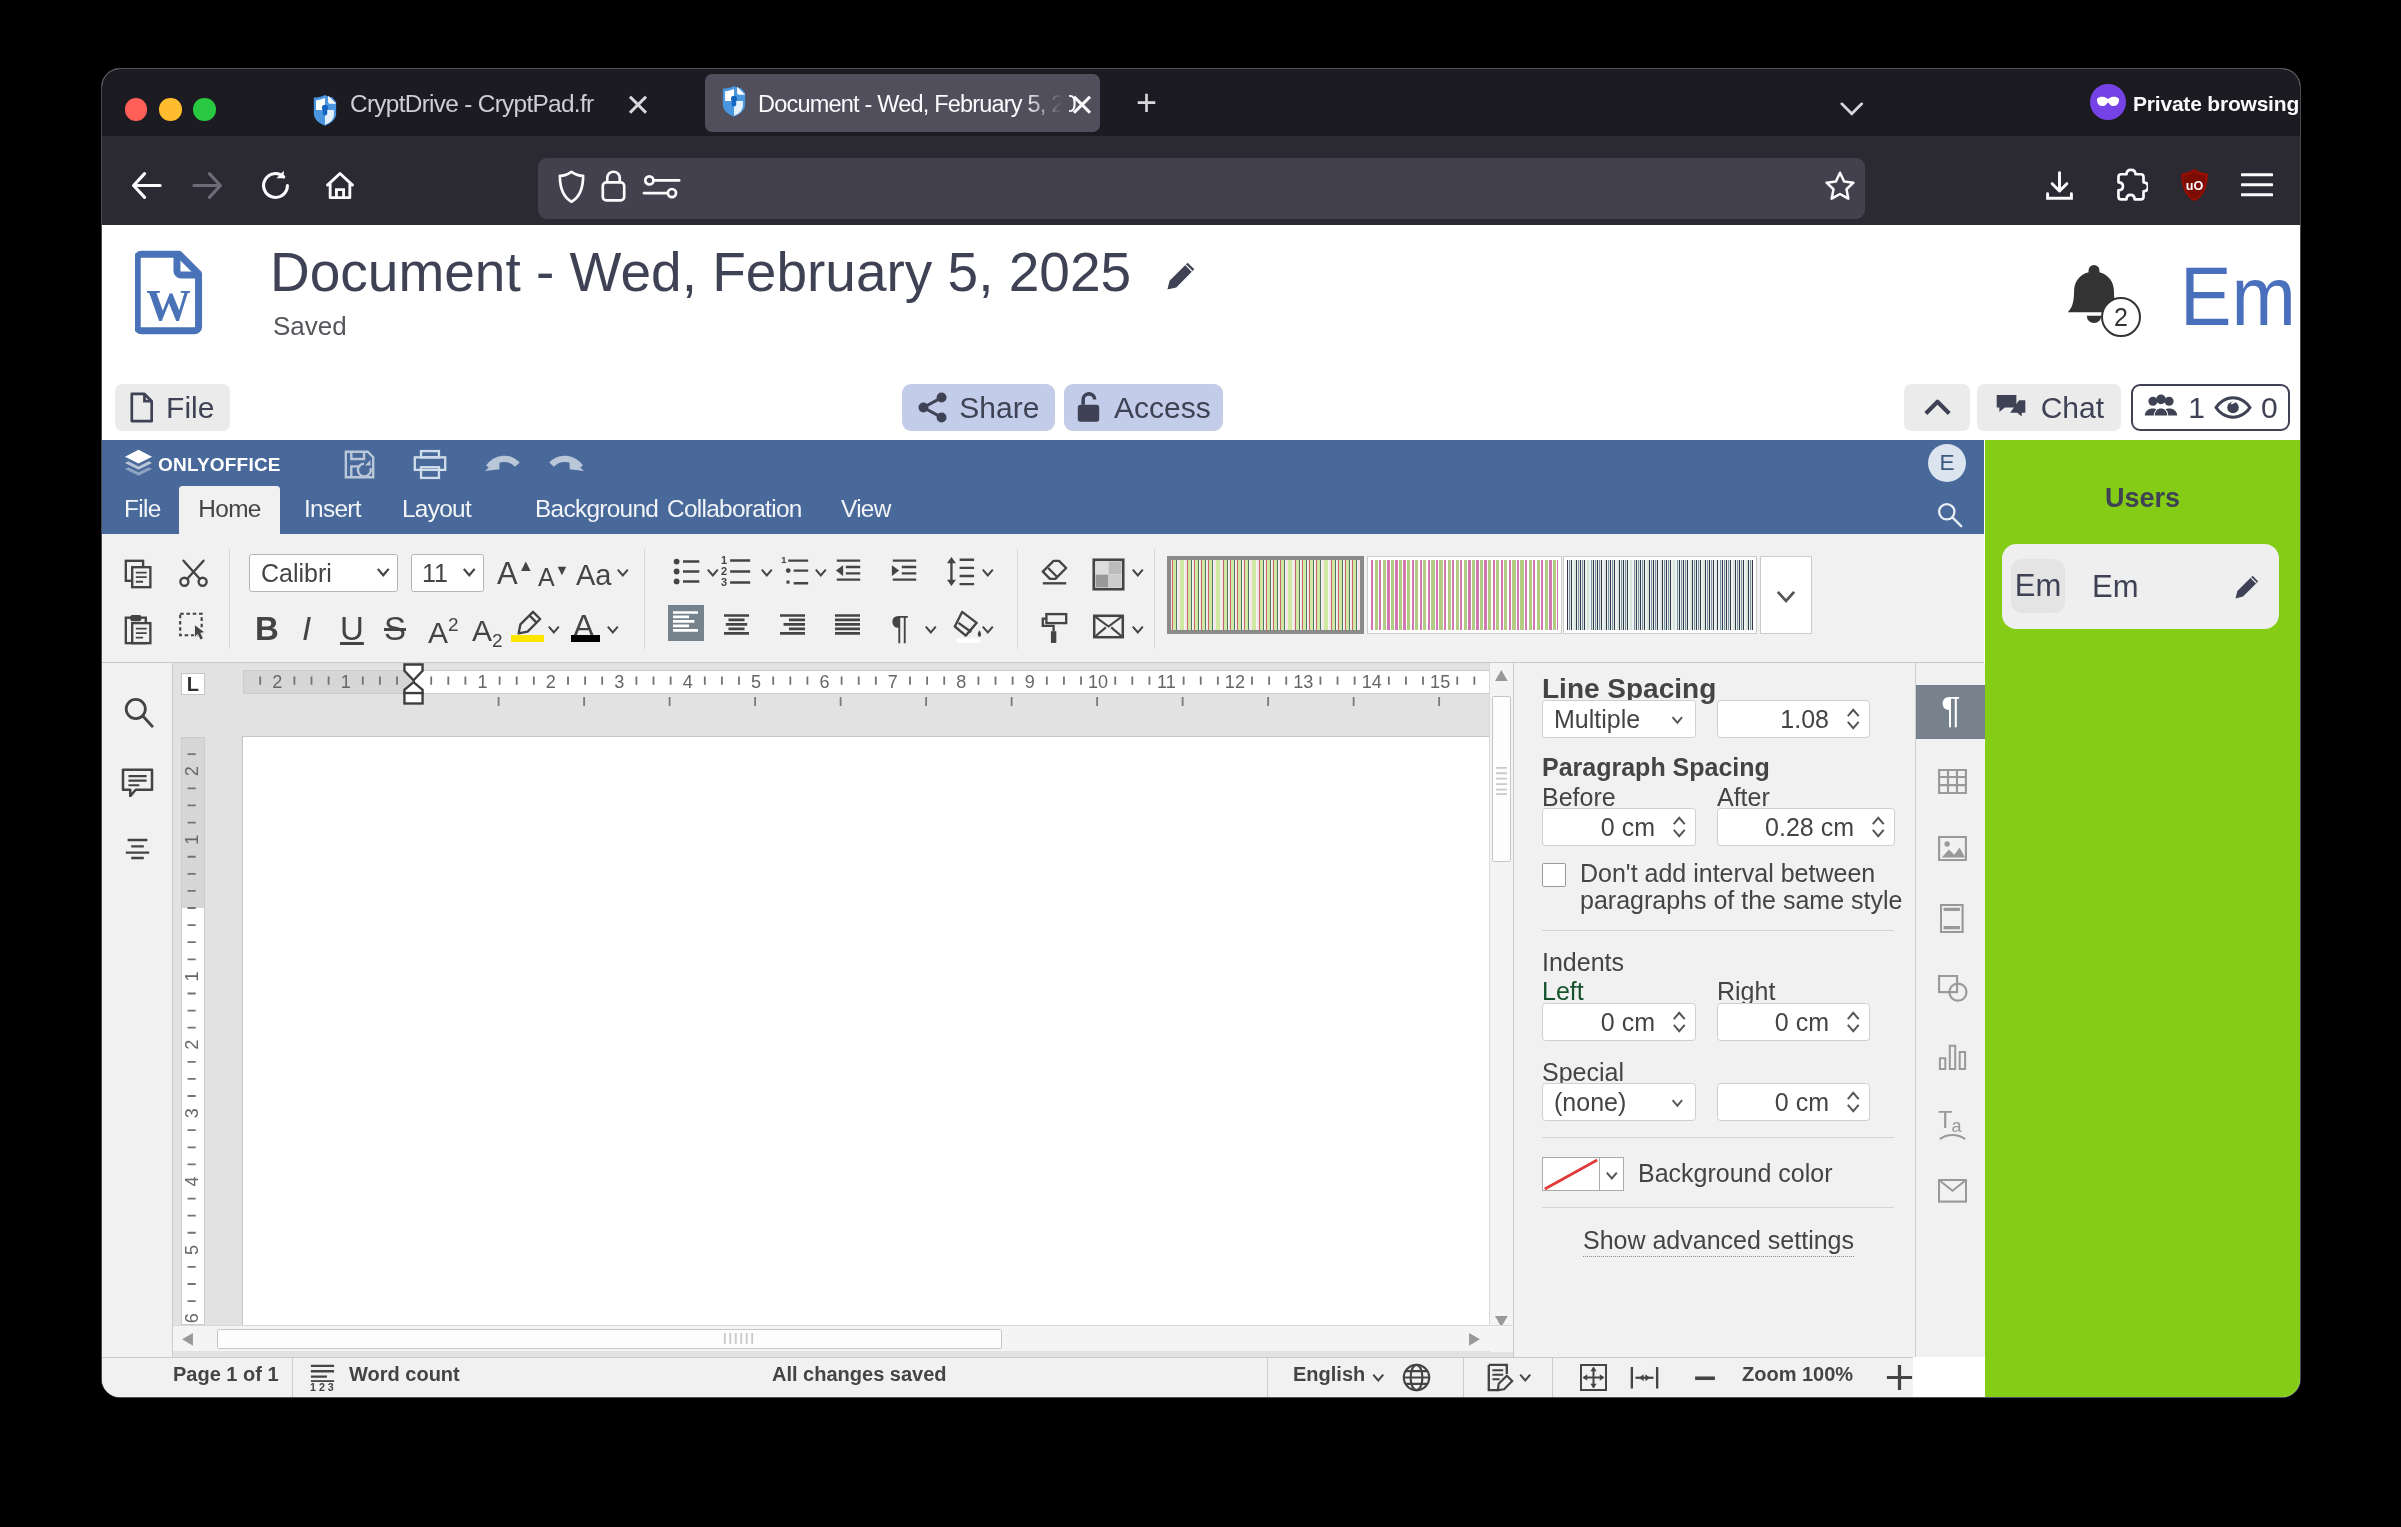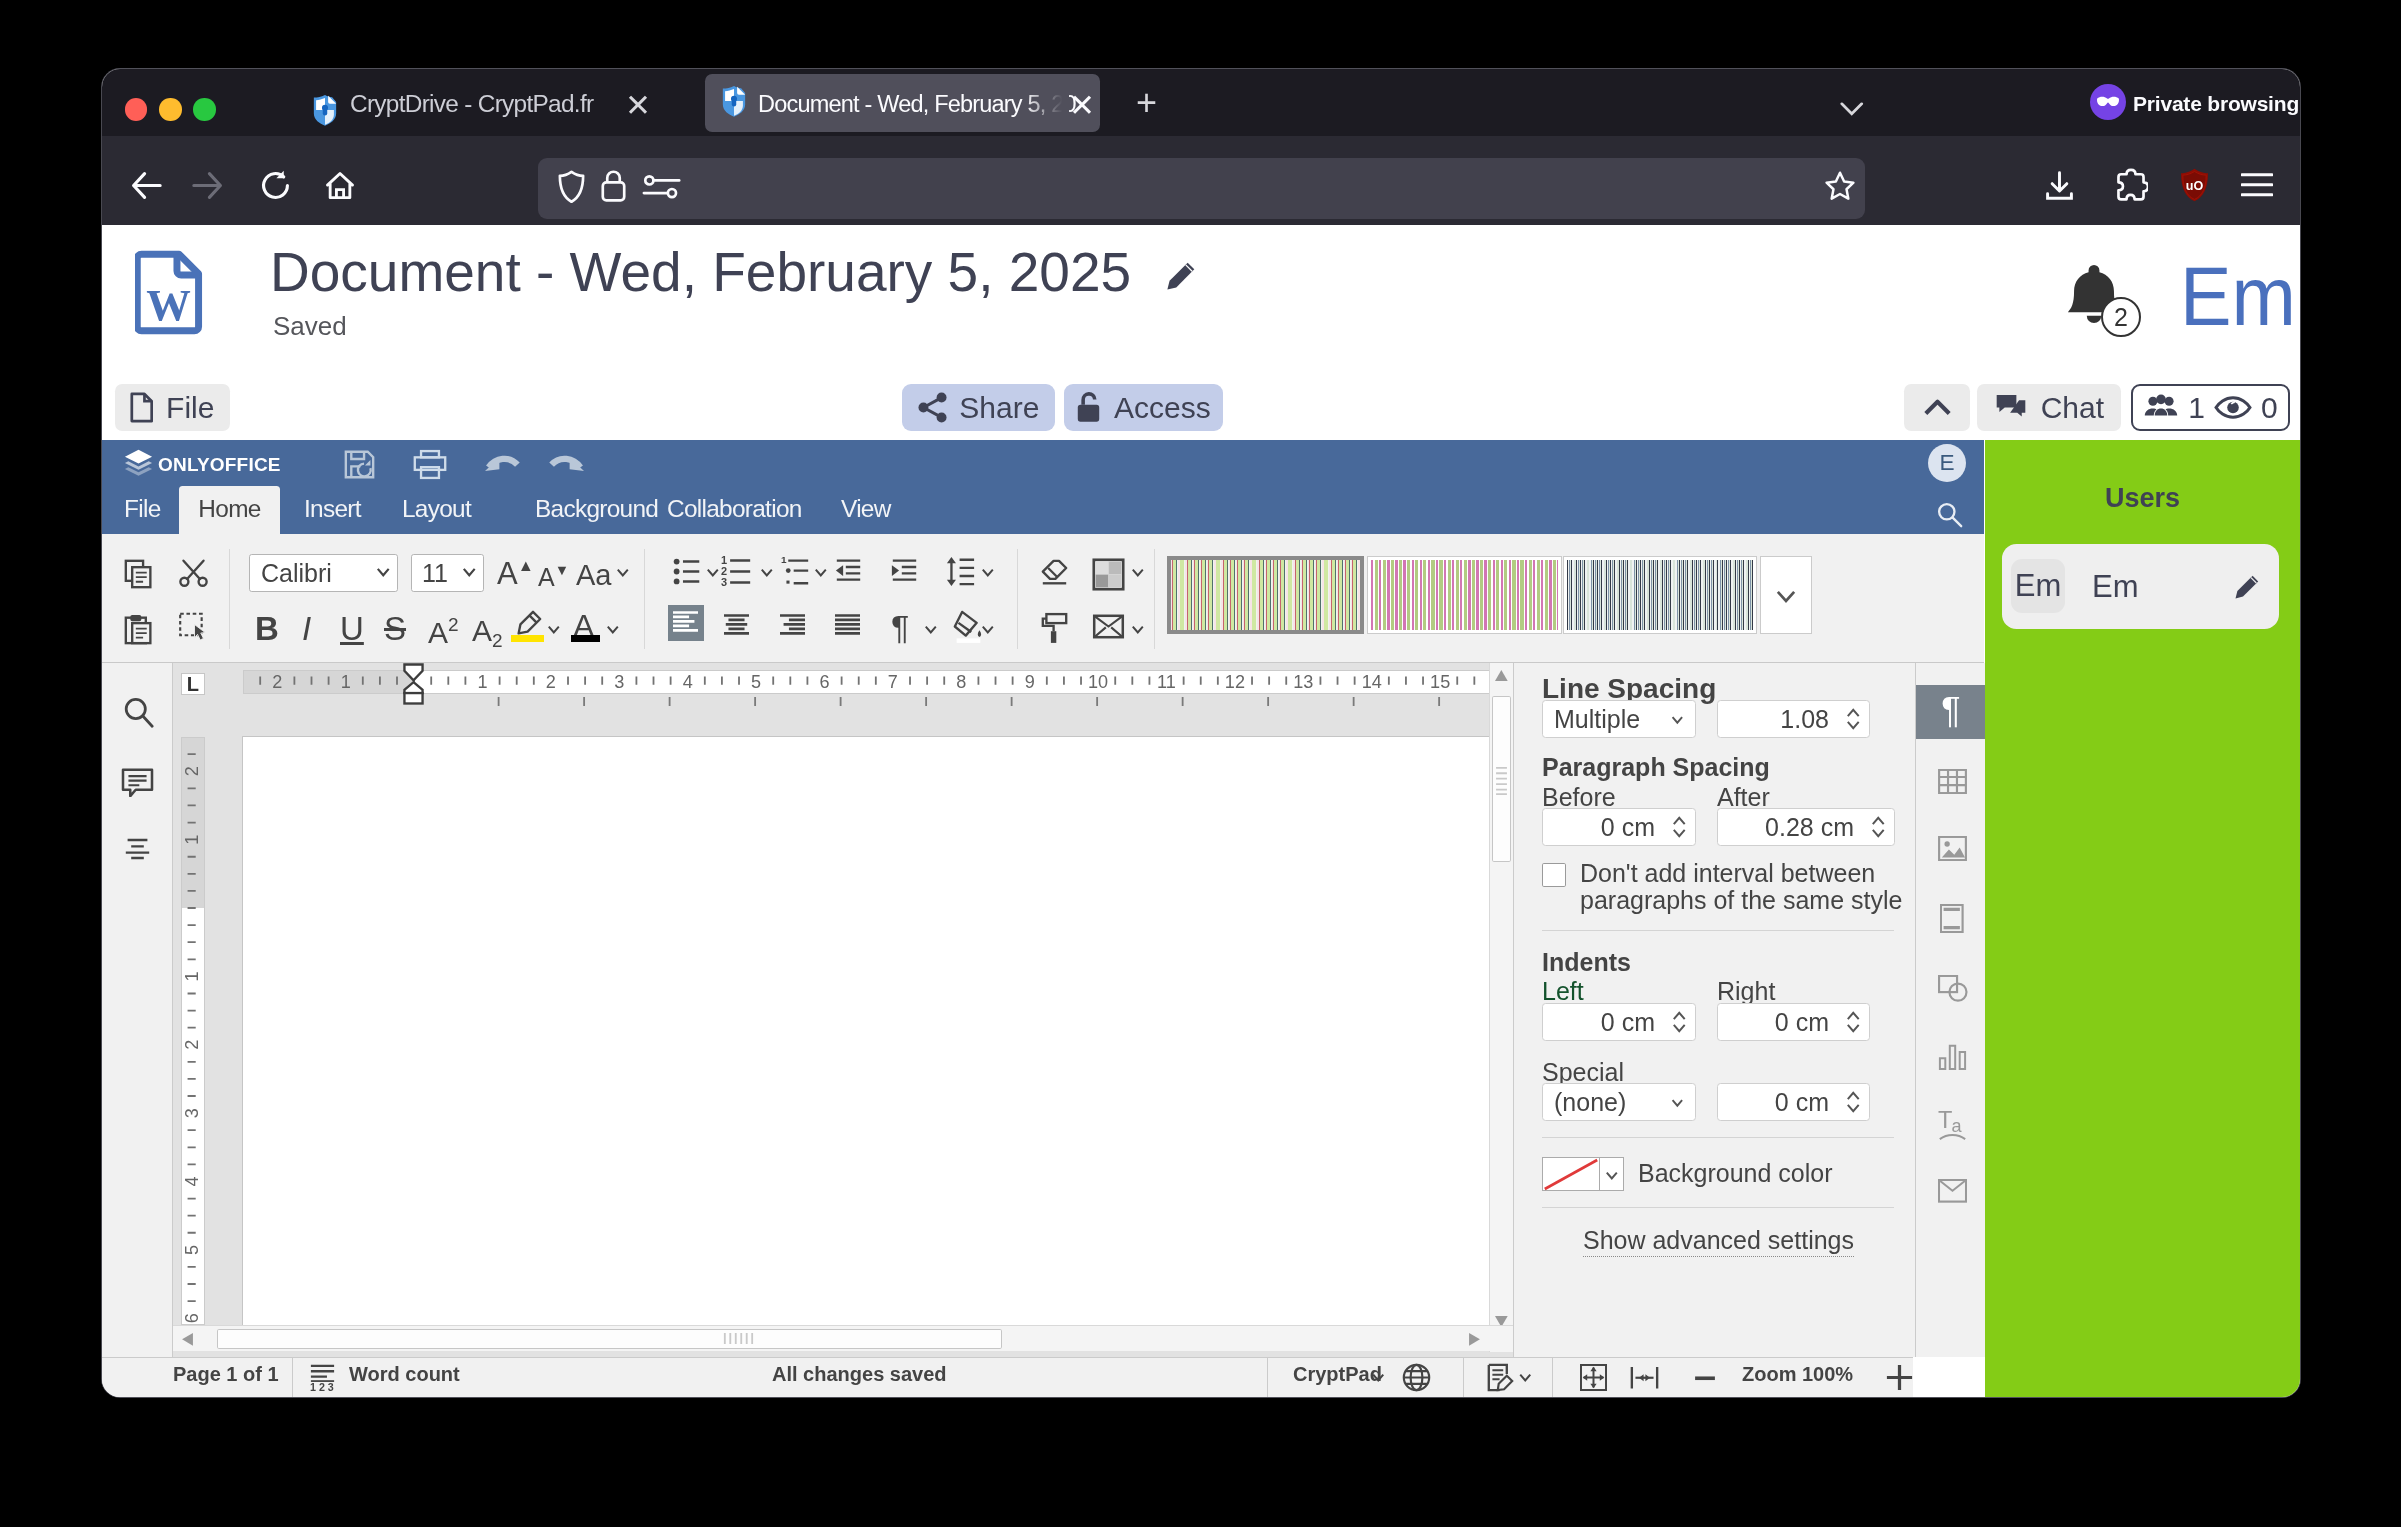--- a/index.html
+++ b/index.html
@@ -565,21 +565,21 @@
       <svg style="position:absolute;right:9px;top:6.3px" width="14.5" height="11" viewBox="0 0 16 12">
         <path d="M2 10l6-7 6 7" stroke="#555" stroke-width="2.2" fill="none"></path>
       </svg>
       <svg style="position:absolute;right:9px;bottom:6.3px" width="14.5" height="11" viewBox="0 0 16 12">
         <path d="M2 2l6 7 6-7" stroke="#555" stroke-width="2.2" fill="none"></path>
       </svg>
     </div>
   <div class="abs" style="left:1440px;top:794px;width:23.5px;height:23.5px;background:#fff;border:0.9px solid #9a9a9a;border-radius:1.8px"></div>
   <div class="abs" style="left:1478px;top:791px;font-size:25px;color:#444;line-height:27px">Don't add interval between<br>paragraphs of the same style</div>
   <div class="hr" style="left:1440px;top:861px;width:352px"></div>
-  <div class="abs" style="left:1440px;top:879px;font-weight:700;font-size:25px;color:#444">Indents</div>
+  <div class="abs" style="left:1440px;top:879px;font-weight:400;font-size:25px;color:#444">Indents</div>
   <div class="abs" style="left:1440px;top:908px;font-size:25px;color:#14532d">Left</div>
   <div class="abs" style="left:1615px;top:908px;font-size:25px;color:#444">Right</div>
   <div class="ctl" style="left:1440px;top:934px;width:154px">
       <span style="position:absolute;right:40px;line-height:36px">0 cm</span>
       <svg style="position:absolute;right:9px;top:6.3px" width="14.5" height="11" viewBox="0 0 16 12">
         <path d="M2 10l6-7 6 7" stroke="#555" stroke-width="2.2" fill="none"></path>
       </svg>
       <svg style="position:absolute;right:9px;bottom:6.3px" width="14.5" height="11" viewBox="0 0 16 12">
         <path d="M2 2l6 7 6-7" stroke="#555" stroke-width="2.2" fill="none"></path>
       </svg>
@@ -668,21 +668,21 @@
   <div class="abs" style="left:71px;top:1288px;height:40px;line-height:34px;font-size:20px;font-weight:700;color:#444">Page 1 of 1</div>
   <div class="sbsep" style="left:190px"></div>
   <svg class="icon" style="left:208px;top:1295px" width="25" height="27" viewBox="0 0 28 30">
       <path d="M1 2h26M1 8h26M1 14h18" stroke="#444" stroke-width="2.6"></path>
       <path d="M1 19h26" stroke="#444" stroke-width="2"></path>
       <text x="0" y="30" font-size="12" font-weight="700" fill="#444" font-family="Liberation Sans">1 2 3</text>
     </svg>
   <div class="abs" style="left:247px;top:1288px;height:40px;line-height:34px;font-size:20px;font-weight:700;color:#444">Word count</div>
   <div class="abs" style="left:670px;top:1288px;height:40px;line-height:34px;font-size:20px;font-weight:700;color:#444">All changes saved</div>
   <div class="sbsep" style="left:1165px"></div>
-  <div class="abs" style="left:1191px;top:1288px;height:40px;line-height:34px;font-size:20px;font-weight:700;color:#444">CryptPad</div>
+  <div class="abs" style="left:1191px;top:1288px;height:40px;line-height:34px;font-size:20px;font-weight:700;color:#444">English</div>
   <svg class="icon" style="left:1269px;top:1304px" width="14.5" height="10" viewBox="0 0 16 12">
       <path d="M2 2l6 7 6-7" stroke="#444" stroke-width="2.4" fill="none"></path>
     </svg>
   <svg class="icon" style="left:1300px;top:1294px" width="29" height="29" viewBox="0 0 32 32">
       <circle cx="16" cy="16" r="14" stroke="#444" stroke-width="2.4" fill="none"></circle>
       <ellipse cx="16" cy="16" rx="6.5" ry="14" stroke="#444" stroke-width="2.4" fill="none"></ellipse>
       <path d="M2 16h28M4 9h24M4 23h24" stroke="#444" stroke-width="2.4"></path>
     </svg>
   <div class="sbsep" style="left:1361px"></div>
   <svg class="icon" style="left:1385px;top:1294px" width="27" height="29" viewBox="0 0 30 32">

